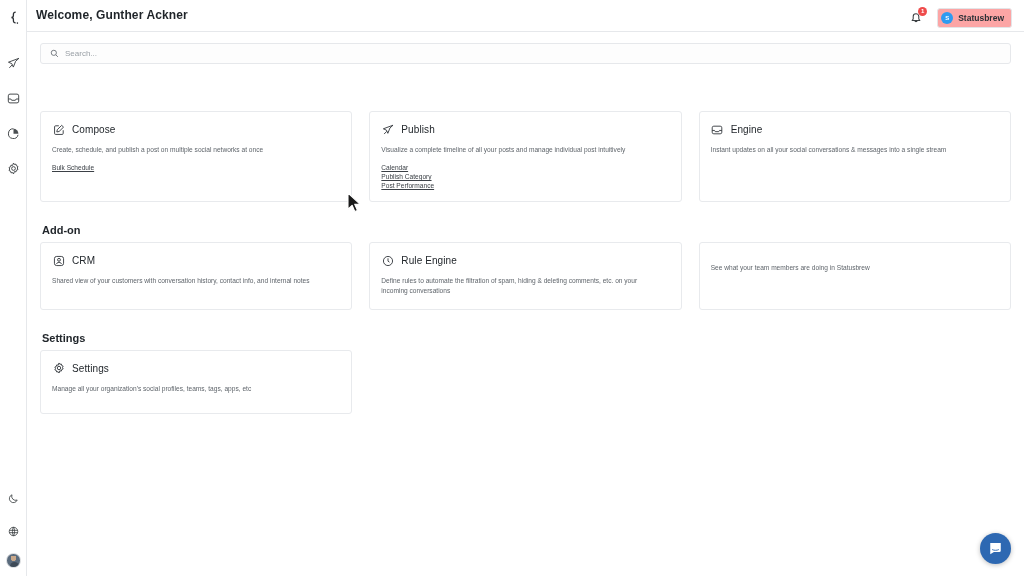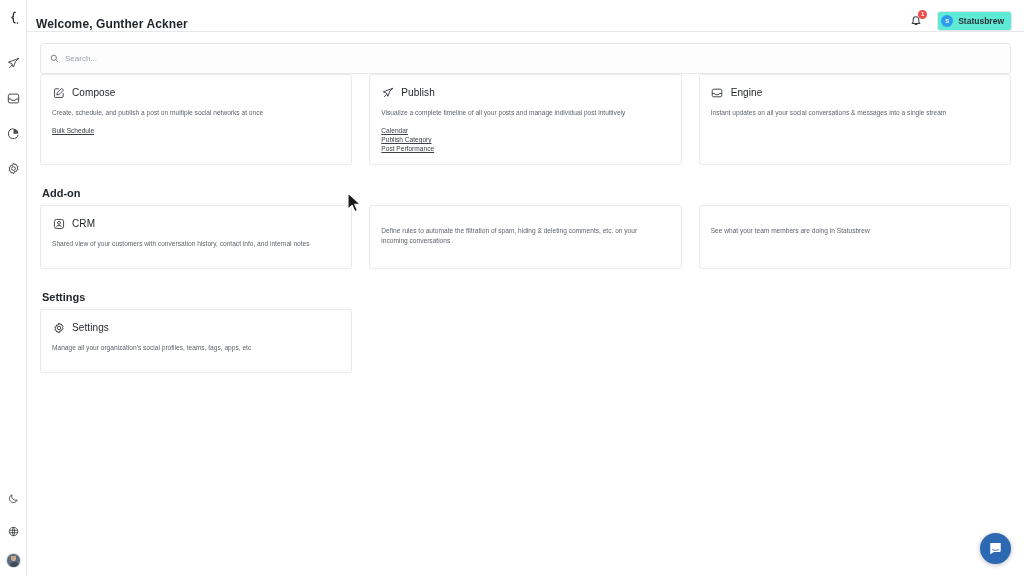--- a/index.html
+++ b/index.html
@@ -48,55 +48,55 @@
   }
 
   
   .right { flex: 1 1 auto; display: flex; flex-direction: column; height: 576px; }
 
   
   .topbar {
     height: 32px; flex: 0 0 32px;
     border-bottom: 1px solid #e6e8eb;
     background: #fff;
-    display: flex; align-items: flex-end;
+    display: flex; align-items: flex-start;
     padding: 8px 12px 0 9px;
   }
   .welcome {
     font-size: 12px; font-weight: bold; color: #1f2429; letter-spacing: .1px;
   }
   .topbar-right { margin-left: auto; display: flex; align-items: center; gap: 14px; }
   .bell-wrap { position: relative; width: 14px; height: 16px; cursor: pointer; }
   .bell-badge {
     position: absolute; top: -3px; right: -4px;
     min-width: 9px; height: 9px; padding: 0 2px;
     border-radius: 9px; background: #ef4b4b; color: #fff;
     font-size: 6px; line-height: 9px; text-align: center; font-weight: bold;
   }
   .acct {
     display: flex; align-items: center; gap: 5px;
     border: 1px solid #e3e5e8; border-radius: 3px;
-    padding: 2px 7px 2px 3px; height: 20px; cursor: pointer; background: #5eead4;
+    padding: 2px 7px 2px 3px; height: 20px; cursor: pointer; background: #fca5a5;
   }
   .acct-av {
     width: 12px; height: 12px; border-radius: 50%;
     background: #2e9bf0; color: #fff;
     font-size: 6px; line-height: 12px; text-align: center; font-weight: bold;
   }
   .acct-name { font-size: 8.5px; color: #2b3036; font-weight: bold; }
 
   
   .body {
     flex: 1 1 auto; overflow: hidden;
     background: #fff; padding: 0 13px;
   }
 
   
   .search {
-    margin: 11px 0 0 0; height: 31px;
+    margin: 11px 0 0 0; height: 21px;
     border: 1px solid #e6e8eb; border-radius: 3px;
     background: #fdfdfd;
     display: flex; align-items: center; gap: 6px; padding: 0 9px;
   }
   .search svg { flex: 0 0 auto; color: #6b7177; }
   .search input {
     border: 0; outline: 0; background: transparent;
     font-family: "Liberation Sans", sans-serif;
     font-size: 8px; color: #3c4146; width: 100%;
   }
@@ -113,21 +113,21 @@
     display: grid;
     grid-template-columns: repeat(3, 1fr);
     gap: 8px 17px;
   }
   .card {
     border: 1px solid #e8eaed; border-radius: 3px; background: #fff;
     padding: 11px 11px 12px 11px;
     min-height: 46px;
     cursor: pointer;
   }
-  .card.tall { min-height: 84px; }
+  .card.tall { min-height: 84px; margin-top: 47px; }
   .card.mid  { min-height: 64px; }
   .card-head { display: flex; align-items: center; gap: 7px; }
   .card-ico { width: 13px; height: 13px; color: #31363b; display: flex; align-items: center; justify-content: center; }
   .card-ico svg { display: block; }
   .card-title { font-size: 10px; color: #22272c; font-weight: normal; letter-spacing: .1px; }
   .card-desc {
     margin-top: 9px; font-size: 6.6px; line-height: 1.55;
     color: #5f656b; max-width: 265px;
   }
   .card-links { margin-top: 9px; display: flex; flex-direction: column; gap: 2px; }
@@ -303,20 +303,29 @@
                 <circle cx="8" cy="6.4" r="1.9"></circle>
                 <path d="M4.6 12.1a3.6 3.6 0 0 1 6.8 0"></path>
               </svg>
             </span>
             <span class="card-title">CRM</span>
           </div>
           <div class="card-desc">Shared view of your customers with conversation history, contact info, and internal notes</div>
         </div>
 
         <div class="card mid">
+          <div class="card-head">
+            <span class="card-ico">
+              <svg width="12" height="12" viewBox="0 0 16 16" fill="none" stroke="currentColor" stroke-width="1.2" stroke-linejoin="round">
+                <circle cx="8" cy="8" r="6.1"></circle>
+                <path d="M8 4.4v3.8M8 8.2l2 1.4"></path>
+              </svg>
+            </span>
+            <span class="card-title">Rule Engine</span>
+          </div>
           <div class="card-desc">Define rules to automate the filtration of spam, hiding &amp; deleting comments, etc. on your incoming conversations</div>
         </div>
 
         <div class="card">
           <div class="card-desc">See what your team members are doing in Statusbrew</div>
         </div>
 
         <div></div>
         <div></div>
       </div>

